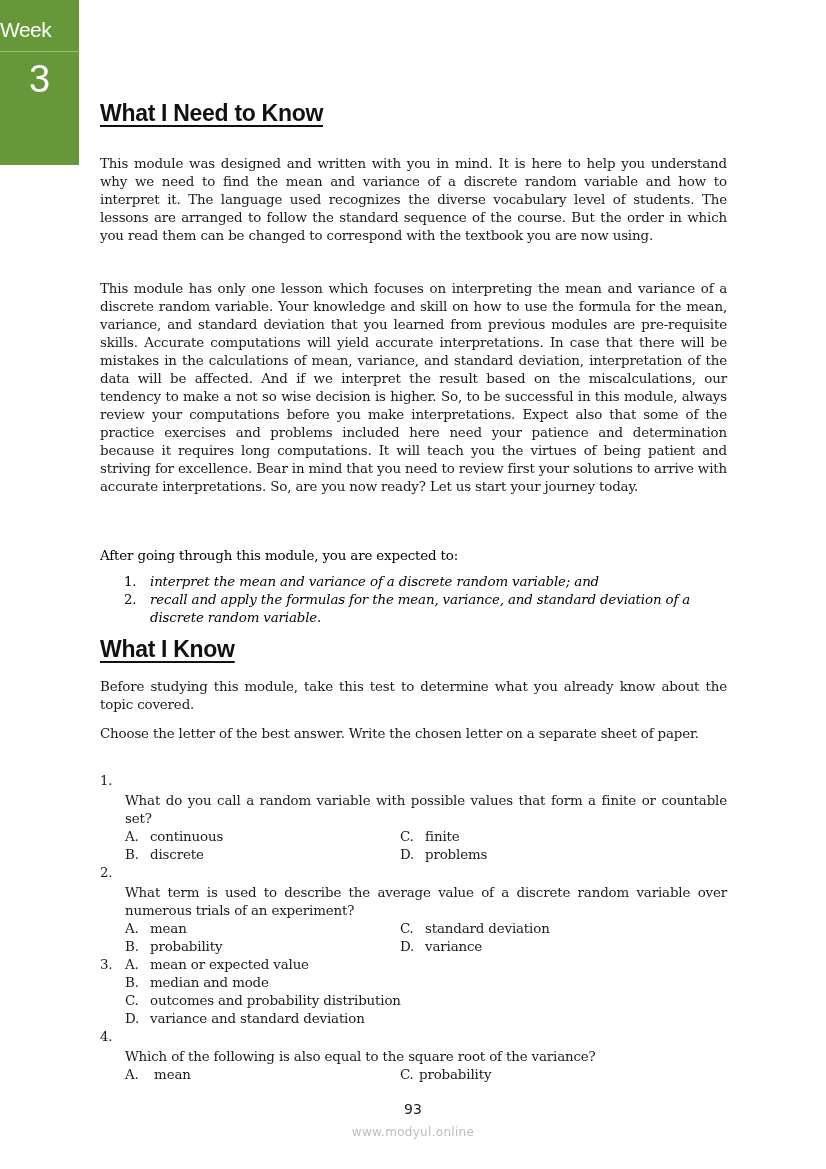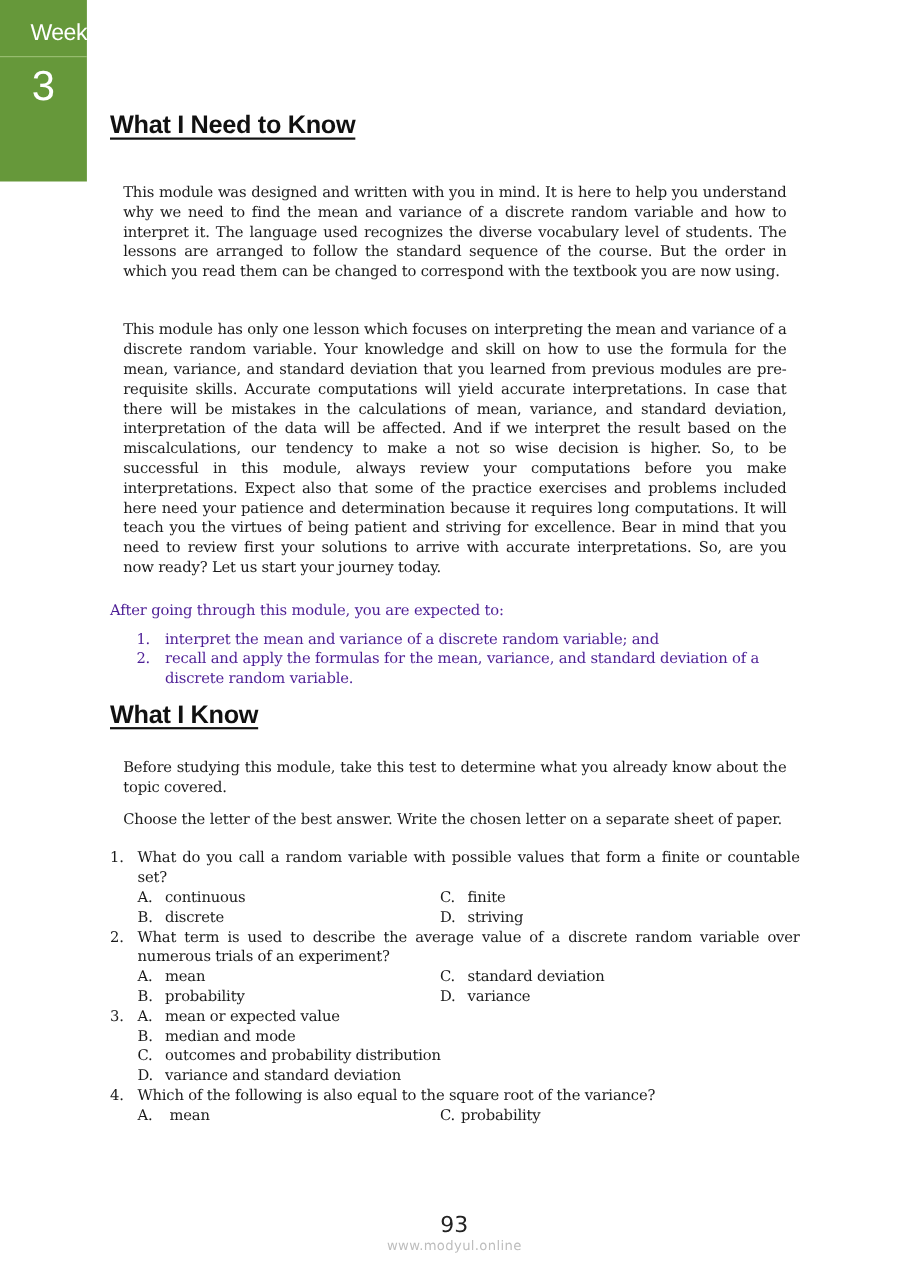--- a/index.html
+++ b/index.html
@@ -1,45 +1,45 @@
 <!DOCTYPE html>
 <html><head>
 <meta charset="utf-8">
 <style>
   html, body { margin: 0; padding: 0; background: #ffffff; }
   body { width: 826px; height: 1169px; position: relative; overflow: hidden; }
   .page { position: absolute; left: 0; top: 0; width: 826px; height: 1169px; background: #fff; }
 
   .week-tab { position: absolute; left: 0; top: 0; width: 79px; height: 165px; background: #66983a; }
-  .week-tab .week-label { position: absolute; left: 0; top: 18px; width: 79px; text-align: right; color: #ffffff; font-family: "Liberation Sans", sans-serif; font-size: 21px; letter-spacing: -0.5px; }
+  .week-tab .week-label { position: absolute; left: 0; top: 18px; width: 79px; text-align: left; color: #ffffff; font-family: "Liberation Sans", sans-serif; font-size: 21px; letter-spacing: -0.5px; }
   .week-tab .sep { position: absolute; left: 0; top: 51px; width: 79px; height: 1px; background: #9cc075; }
   .week-tab .week-num { position: absolute; left: 0; top: 58px; width: 79px; text-align: center; color: #ffffff; font-family: "Liberation Sans", sans-serif; font-size: 38px; }
 
   .content { position: absolute; left: 100px; width: 627px; font-family: "DejaVu Serif", serif; font-size: 14.2px; color: #1a1a1a; line-height: 18px; }
 
   h1.section-title { position: absolute; left: 100px; margin: 0; font-family: Liberation Sans, sans-serif; font-weight: bold; font-size: 23px; color: #111; text-decoration: underline; text-decoration-thickness: 2px; text-underline-offset: 4px; letter-spacing: -0.3px; }
 
-  p.para { margin: 12px; text-align: justify; font-size: 13.4px; line-height: 18px; letter-spacing: -0.15px; }
+  p.para { margin: 0; text-align: justify; font-size: 13.4px; line-height: 18px; letter-spacing: -0.15px; }
 
-  .objectives { position: absolute; left: 100px; width: 627px; font-family: "DejaVu Serif", serif; font-size: 13.4px; line-height: 18px; color: #4c1d95; letter-spacing: -0.15px; }
+  .objectives { position: absolute; left: 100px; width: 627px; font-family: "DejaVu Serif", serif; font-size: 13.4px; line-height: 18px; color: #000000; letter-spacing: -0.15px; }
   .obj-item { display: flex; margin-left: 24px; }
   .obj-item .num { width: 26px; flex: none; }
-  .obj-item .txt { flex: 1; }
+  .obj-item .txt { flex: 1; font-style: italic; }
 
   .quiz { position: absolute; left: 100px; width: 627px; font-family: "DejaVu Serif", serif; font-size: 13.4px; line-height: 18px; color: #1a1a1a; letter-spacing: -0.15px; }
   .q { display: flex; }
   .q .qnum { width: 25px; flex: none; }
   .q .qbody { flex: 1; }
-  .q .qtext { text-align: justify; }
+  .q .qtext { text-align: justify; margin-top: 20px; }
   .choices { display: grid; grid-template-columns: 275px 1fr; }
   .choices.single { grid-template-columns: 1fr; }
   .choice { display: flex; }
   .choice .letter { width: 25px; flex: none; }
 
-  .page-number { position: absolute; left: 0; width: 826px; top: 1101px; text-align: center; font-family: "DejaVu Sans", sans-serif; font-size: 20px; color: #222; }
+  .page-number { position: absolute; left: 0; width: 826px; top: 1101px; text-align: center; font-family: "DejaVu Sans", sans-serif; font-size: 14px; color: #222; }
   .watermark { position: absolute; left: 0; width: 826px; top: 1125px; text-align: center; font-family: "DejaVu Sans", sans-serif; font-size: 12px; color: #bdbdbd; letter-spacing: 0.3px; }
 </style>
 </head>
 <body>
 
 <div class="page">
 
   <div class="week-tab">
     <div class="week-label">Week</div>
     <div class="sep"></div>
@@ -92,21 +92,21 @@
           <div class="choice">
               <span class="letter">C.</span>
               <span>finite</span>
             </div>
           <div class="choice">
               <span class="letter">B.</span>
               <span>discrete</span>
             </div>
           <div class="choice">
               <span class="letter">D.</span>
-              <span>striving</span>
+              <span>problems</span>
             </div>
         </div>
       </div>
     </div>
 
     <div class="q">
       <span class="qnum">2.</span>
       <div class="qbody">
         <div class="qtext">What term is used to describe the average value of a discrete random variable over numerous trials of an experiment?</div>
         <div class="choices">

